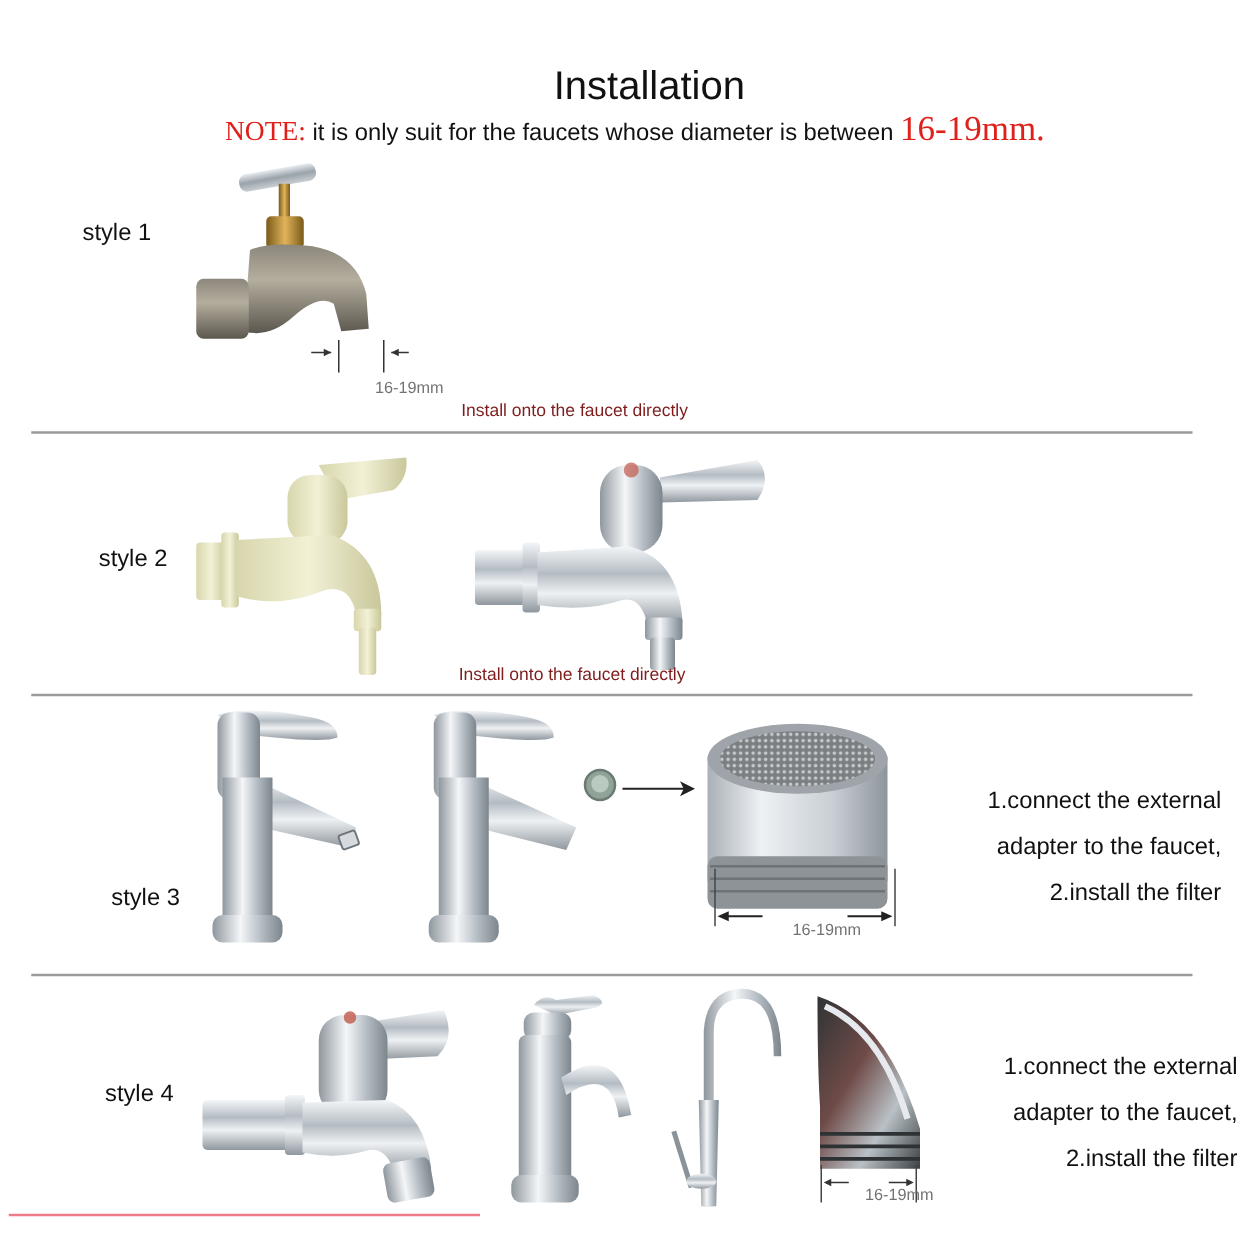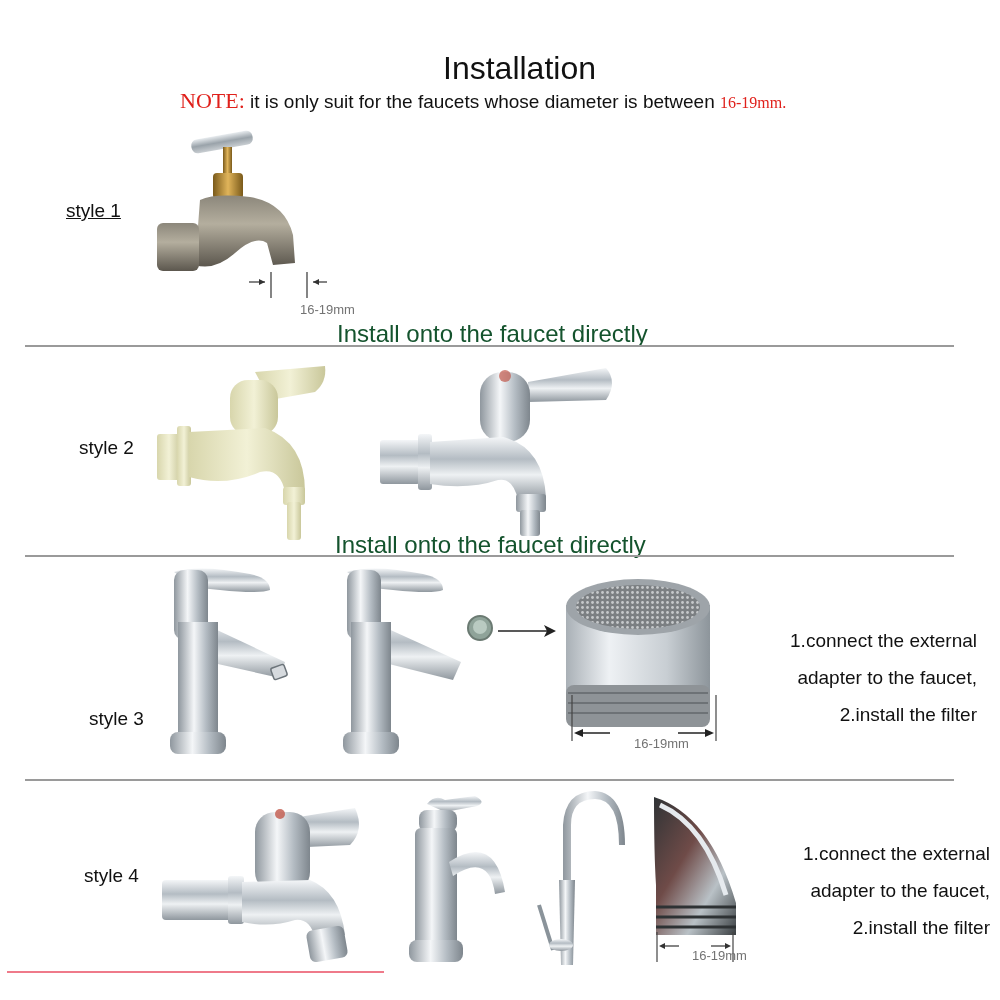--- a/index.html
+++ b/index.html
@@ -1,38 +1,38 @@
 <!DOCTYPE html>
 <html><head>
 <meta charset="utf-8">
 <style>
   html, body { margin:0; padding:0; background:#ffffff; }
   body { width:1000px; height:1000px; position:relative; overflow:hidden; font-family:"Liberation Sans", sans-serif; color:#111; }
   .abs { position:absolute;padding-left:32px; }
   .title { left:0; width:975px; top:50px; text-align:center; font-size:32px; color:#111; letter-spacing:0px; }
   .note { left:148px; top:88px; font-size:19px; white-space:nowrap; color:#111; }
   .note .red { font-family:"Liberation Serif", serif; color:#e0201b; font-size:22px;margin-top:28px; }
-  .note .red.big { font-size:16px; }
+  .note .red.big { font-size:28px; }
   .style-label { font-size:19px; color:#111; }
-  .caption { font-size:24px; color:#14532d; white-space:nowrap; }
+  .caption { font-size:14px; color:#7f1d1d; white-space:nowrap;margin-left:32px; }
   .divider { left:25px; width:897px; height:2px; background:#9a9a9a; }
   .pink { left:7px; width:345px; height:2px; background:#ef7a8a; top:971px; }
   .instr { font-size:19px; color:#111; white-space:nowrap; text-align:right; line-height:37px; }
   .dim { font-size:13px; color:#737373; white-space:nowrap; }
   svg { position:absolute; overflow:visible; }
 </style>
 </head>
 <body>
 
 <div class="abs title">Installation</div>
 <div class="abs note">
   <span class="red">NOTE:</span><span> it is only suit for the faucets whose diameter is between </span><span class="red big">16-19mm.</span>
 </div>
 
-<div class="abs style-label" style="left:34px; top:200px;text-decoration:underline;">style 1</div>
+<div class="abs style-label" style="left:34px; top:176px;">style 1</div>
 
 <svg style="left:155px; top:125px;" width="180" height="160" viewBox="0 0 180 160">
   <defs>
     <linearGradient id="iron" x1="0" y1="0" x2="0" y2="1">
       <stop offset="0" stop-color="#8c877b"></stop>
         <stop offset="0.4" stop-color="#b4ae9e"></stop>
         <stop offset="1" stop-color="#5c574e"></stop>
     </linearGradient>
     <linearGradient id="brass" x1="0" y1="0" x2="1" y2="0">
       <stop offset="0" stop-color="#7a5a1a"></stop>

